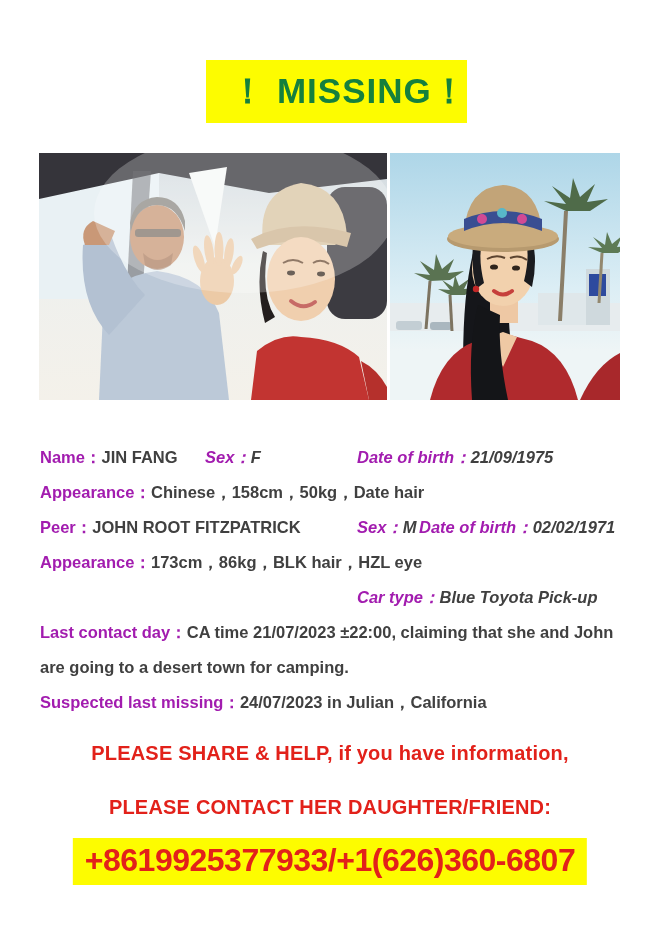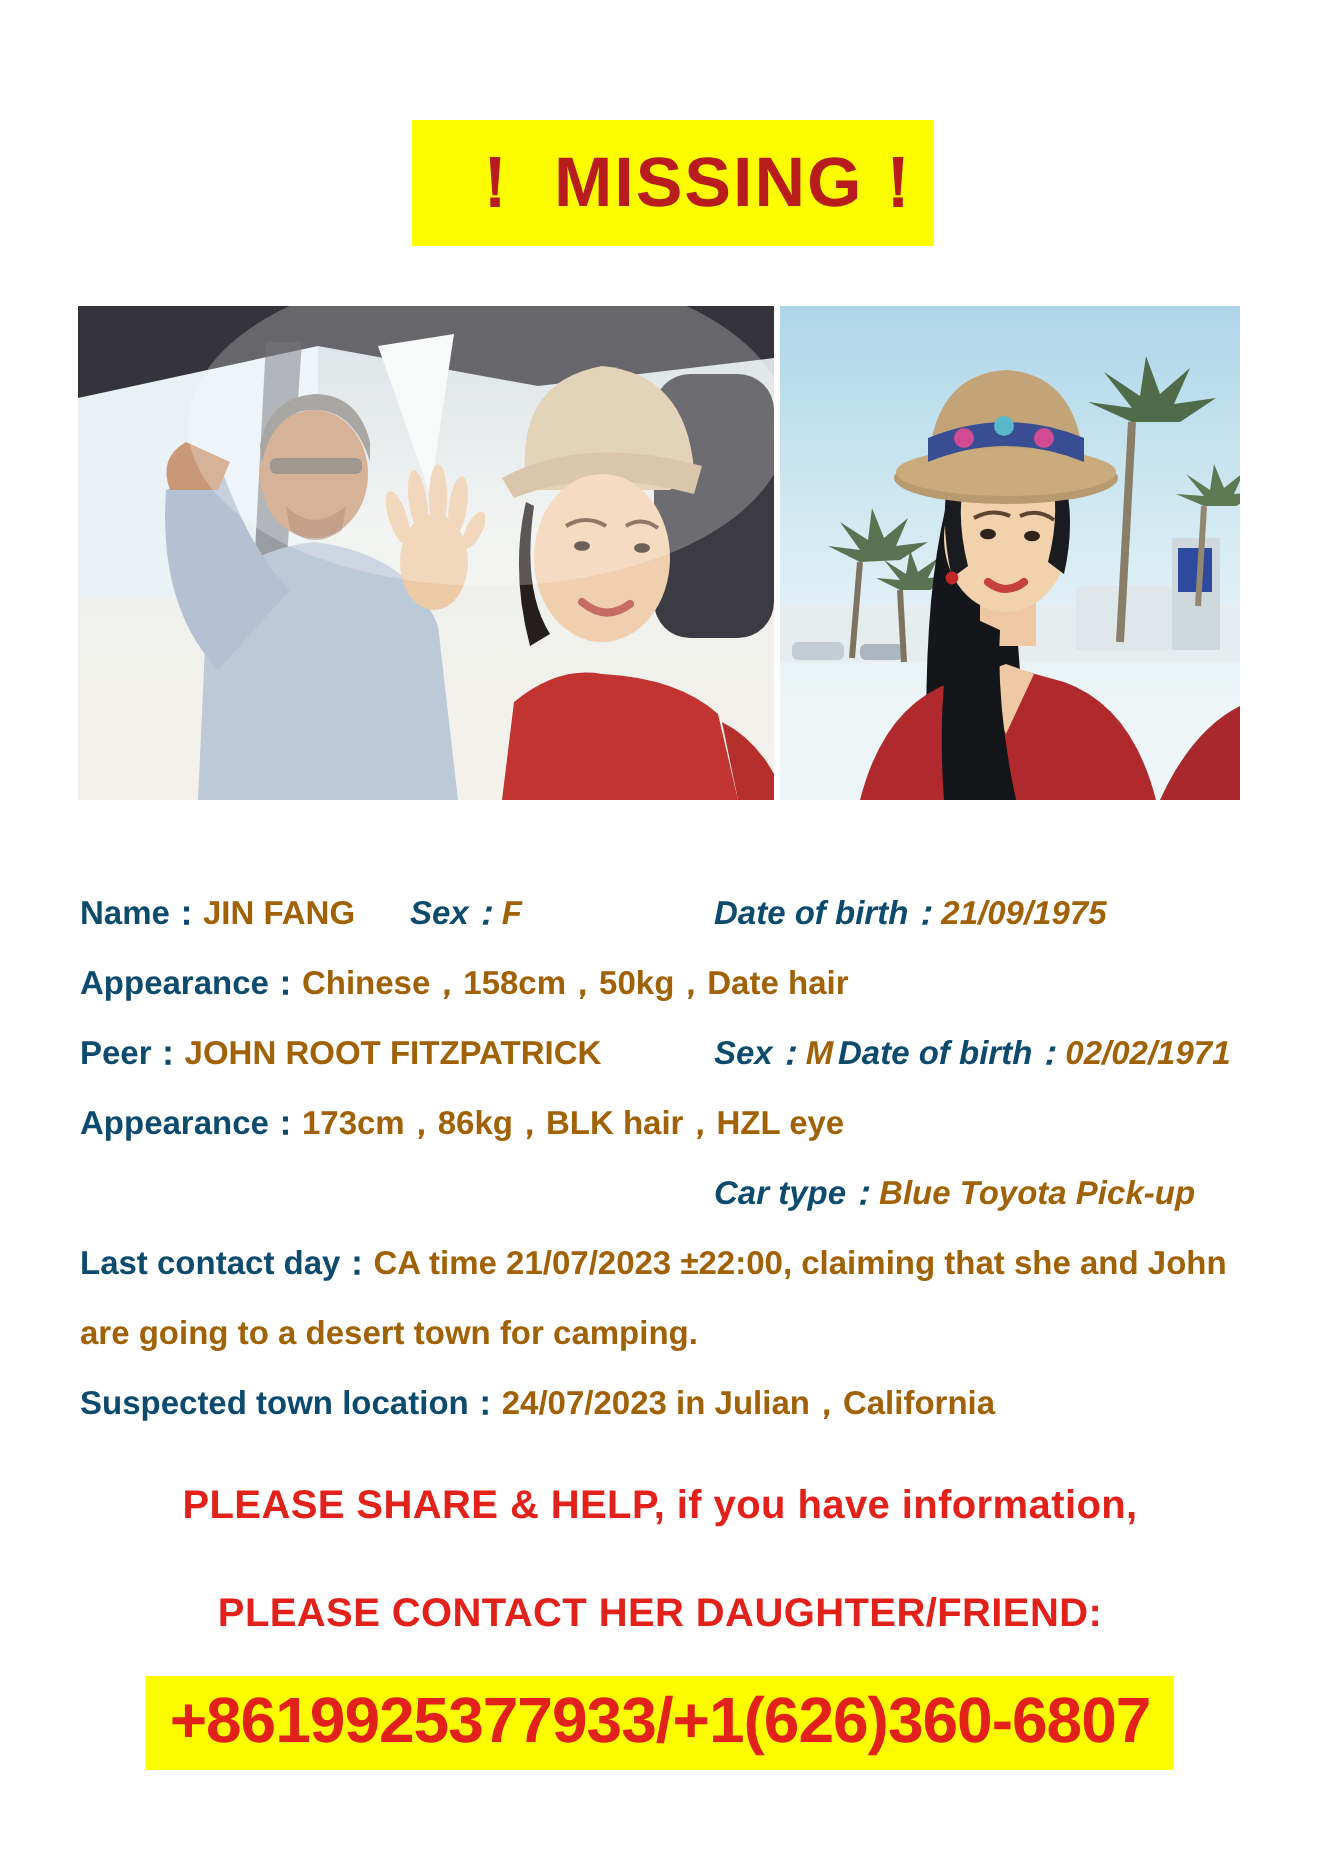--- a/index.html
+++ b/index.html
@@ -9,21 +9,21 @@
     width:660px; height:934px;
     background:#ffffff;
     font-family:"Liberation Sans", sans-serif;
     font-weight:700;
     overflow:hidden;
   }
   .banner {
     position:absolute; left:206px; top:60px;
     width:261px; height:63px;
     background:#fdfc00;
-    color:#b91c1c;
+    color:#15803d;
     font-size:35px;
     display:flex; align-items:center; justify-content:center;
     letter-spacing:1px;
     white-space:pre;
     padding-left:25px;
   }
   .photos {
     position:absolute; left:39px; top:153px;
     display:flex; gap:3px;
   }
@@ -34,22 +34,22 @@
     letter-spacing:0.2px;
     white-space:pre;
   }
   .rows {
     position:absolute; left:40px; top:440px;
     width:588px;
     font-size:16.5px;
     color:#151515;
   }
   .row { position:relative; line-height:35px; min-height:35px; }
-  .row .label { color:#0c4a6e; }
-  .row .value { color:#a16207; }
+  .row .label { color:#a21caf; }
+  .row .value { color:#404040; }
   .seg-abs { position:absolute; top:0; white-space:nowrap;font-style:italic; }
   .p165 { left:165px; } .p285 { left:285px;margin-left:32px; } .p379 { left:379px; }
   .footer-line {
     position:absolute; left:0; width:660px;
     text-align:center;
     color:#e2211a;
     font-size:20px;
     letter-spacing:0.2px;
   }
   .footer-1 { top:742px; }
@@ -187,21 +187,21 @@
     <div class="row">
       <span class="label">Appearance：</span><span class="value">173cm，86kg，BLK hair，HZL eye</span>
     </div>
     <div class="row">
       <span class="seg-abs p285"><span class="label">Car type：</span><span class="value">Blue Toyota Pick-up</span></span>
     </div>
     <div class="row">
       <span class="label">Last contact day：</span><span class="value">CA time 21/07/2023 ±22:00, claiming that she and John are going to a desert town for camping.</span>
     </div>
     <div class="row">
-      <span class="label">Suspected town location：</span><span class="value">24/07/2023 in Julian，California</span>
+      <span class="label">Suspected last missing：</span><span class="value">24/07/2023 in Julian，California</span>
     </div>
   </div>
 
   <div class="footer-line footer-1">PLEASE SHARE &amp; HELP, if you have information,</div>
   <div class="footer-line footer-2">PLEASE CONTACT HER DAUGHTER/FRIEND:</div>
   <div class="phone-band">+8619925377933/+1(626)360-6807</div>
 
 </div>
 
 </body></html>

